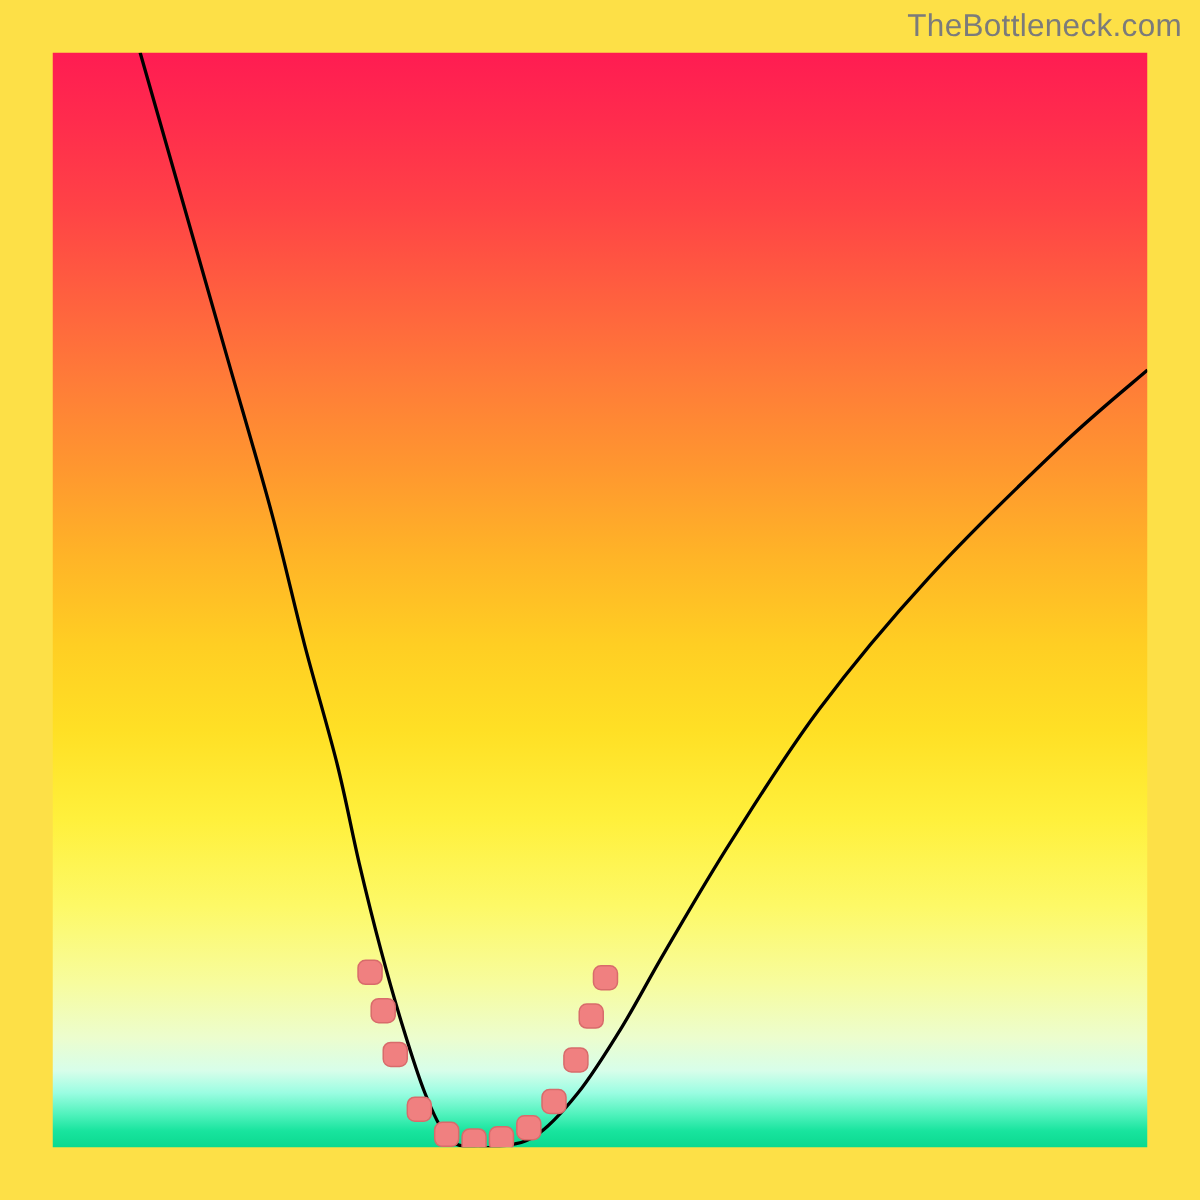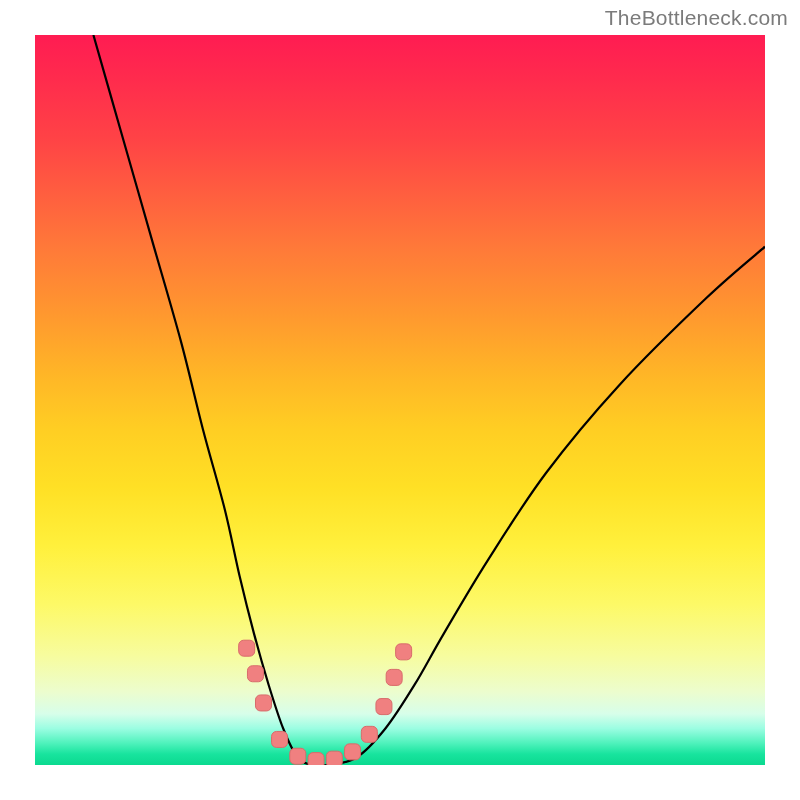--- a/index.html
+++ b/index.html
@@ -10,21 +10,21 @@
     background: #000;
     overflow: hidden;
     font-family: Arial, Helvetica, sans-serif;
   }
   .frame {
     position: absolute;
     top: 0;
     left: 0;
     width: 800px;
     height: 800px;
-    background: #ffffff;
+    background: #fde047;
   }
   .plot-area {
     position: absolute;
     top: 35px;
     left: 35px;
     width: 730px;
     height: 730px;
     overflow: hidden;
   }
   .gradient {

